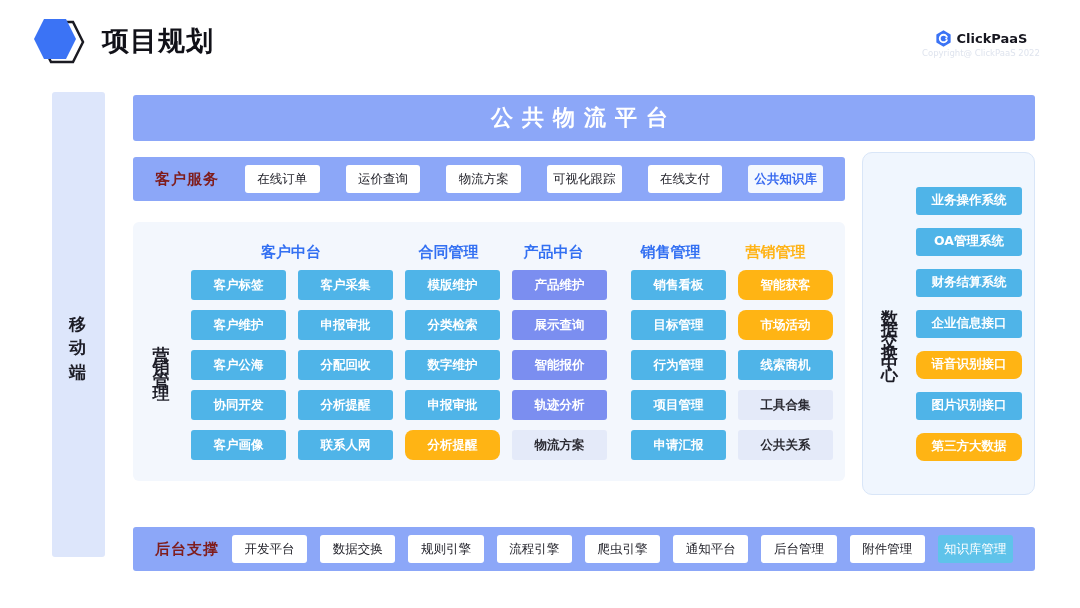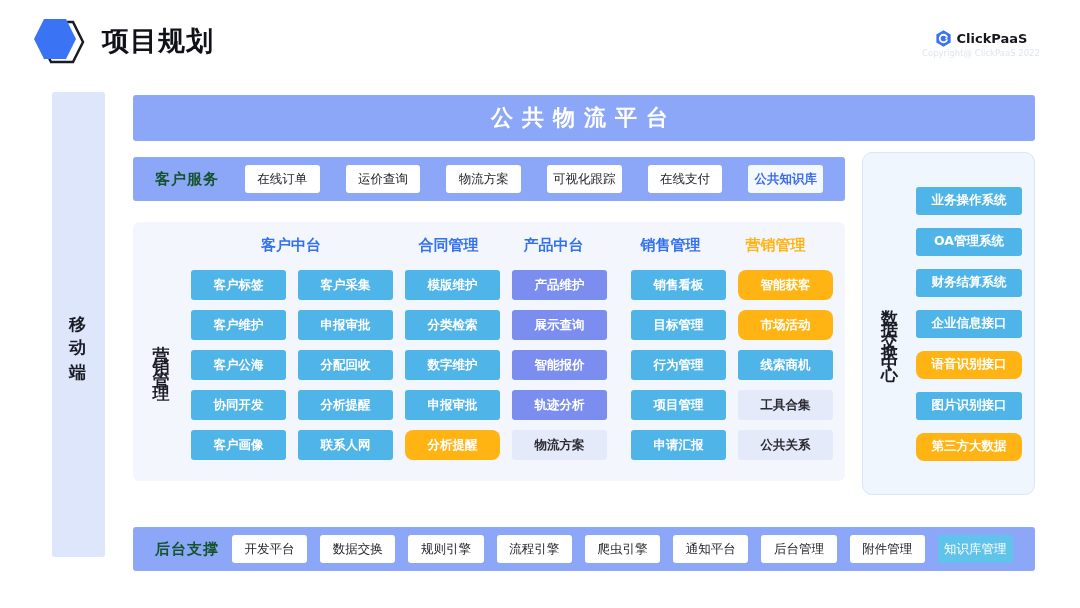--- a/index.html
+++ b/index.html
@@ -24,21 +24,21 @@
   .mobile-bar .vert { font-size:17px; letter-spacing:24px; padding-top:24px; }
 
   
   .banner { position:absolute; left:133px; top:95px; width:902px; height:46px;
     background:#8ca7f8; border-radius:3px; display:flex; align-items:center; justify-content:center; }
   .banner span { color:#fff; font-size:22px; font-weight:bold; letter-spacing:9px; }
 
   
   .blue-row { position:absolute; background:#8ca7f8; border-radius:3px;
     display:flex; align-items:center; padding:0 22px; gap:24px; }
-  .row-label { color:#14532d; font-size:15px; font-weight:bold; white-space:nowrap; letter-spacing:1px; }
+  .row-label { color:#7f1d1d; font-size:15px; font-weight:bold; white-space:nowrap; letter-spacing:1px; }
   .cs-row { left:133px; top:157px; width:712px; height:44px; gap:26px; }
   .be-row { left:133px; top:527px; width:902px; height:44px; gap:13px; }
 
   
   .btn { border:none; cursor:pointer; border-radius:3px; display:flex; align-items:center;
     justify-content:center; font-family:inherit; font-size:12.5px; font-weight:600; white-space:nowrap; }
   .row-btn { flex:1; height:28px; }
   .sky      { background:#4fb4e8; color:#ffffff; }
   .purple   { background:#7b8ef0; color:#ffffff; }
   .orange   { background:#ffb414; color:#ffffff;border-radius:8px; }
@@ -46,21 +46,21 @@
   .white    { background:#ffffff; color:#24242c; font-weight:500; }
   .highlight{ background:#f4f8ff; color:#3a6bf0; font-weight:bold;font-family:Liberation Mono, monospace; }
   .teal     { background:#5fc3ea; color:#ffffff; font-weight:500; }
 
   
   .main-panel { position:absolute; left:133px; top:222px; width:712px; height:259px;
     background:#f3f7fd; border-radius:6px; display:flex; }
   .main-side { width:58px; display:flex; align-items:center; justify-content:center; }
   .main-side .vert { font-size:17px; letter-spacing:13px; padding-top:13px; }
   .grid-area { padding-top:14px; }
-  .grid-headers { display:flex; gap:10px; height:26px; align-items:flex-start; margin-bottom:8px; }
+  .grid-headers { display:flex; gap:10px; height:26px; align-items:flex-end; margin-bottom:8px; }
   .ghdr { font-size:15px; font-weight:bold; text-align:center; }
   .hdr-blue { color:#3370f2; }
   .hdr-orange { color:#ffb315; }
   .span2 { width:200px; }
   .span1 { width:95px; }
   .gap-left { margin-left:12px; }
   .grid-cols { display:flex; gap:12px; }
   .gcol { display:flex; flex-direction:column; gap:10px; }
   .gbtn { width:95px; height:30px; }
 

